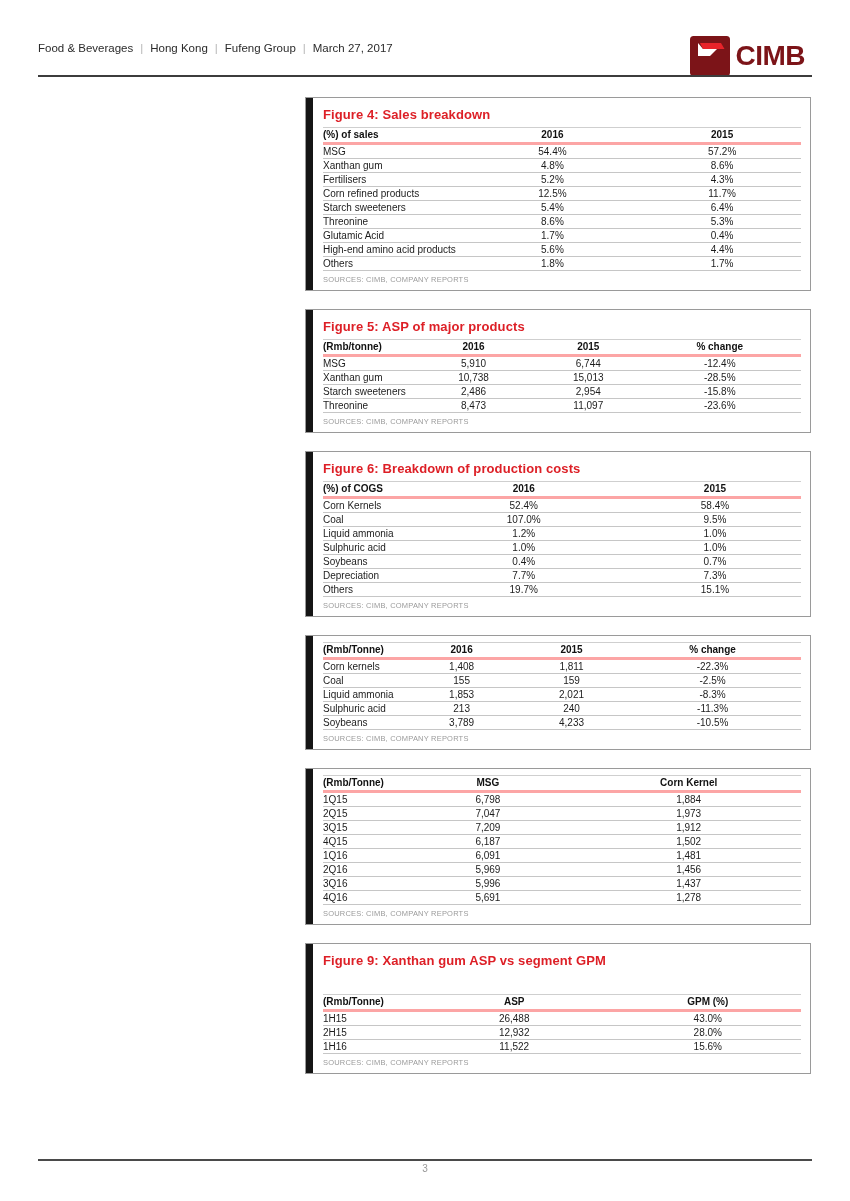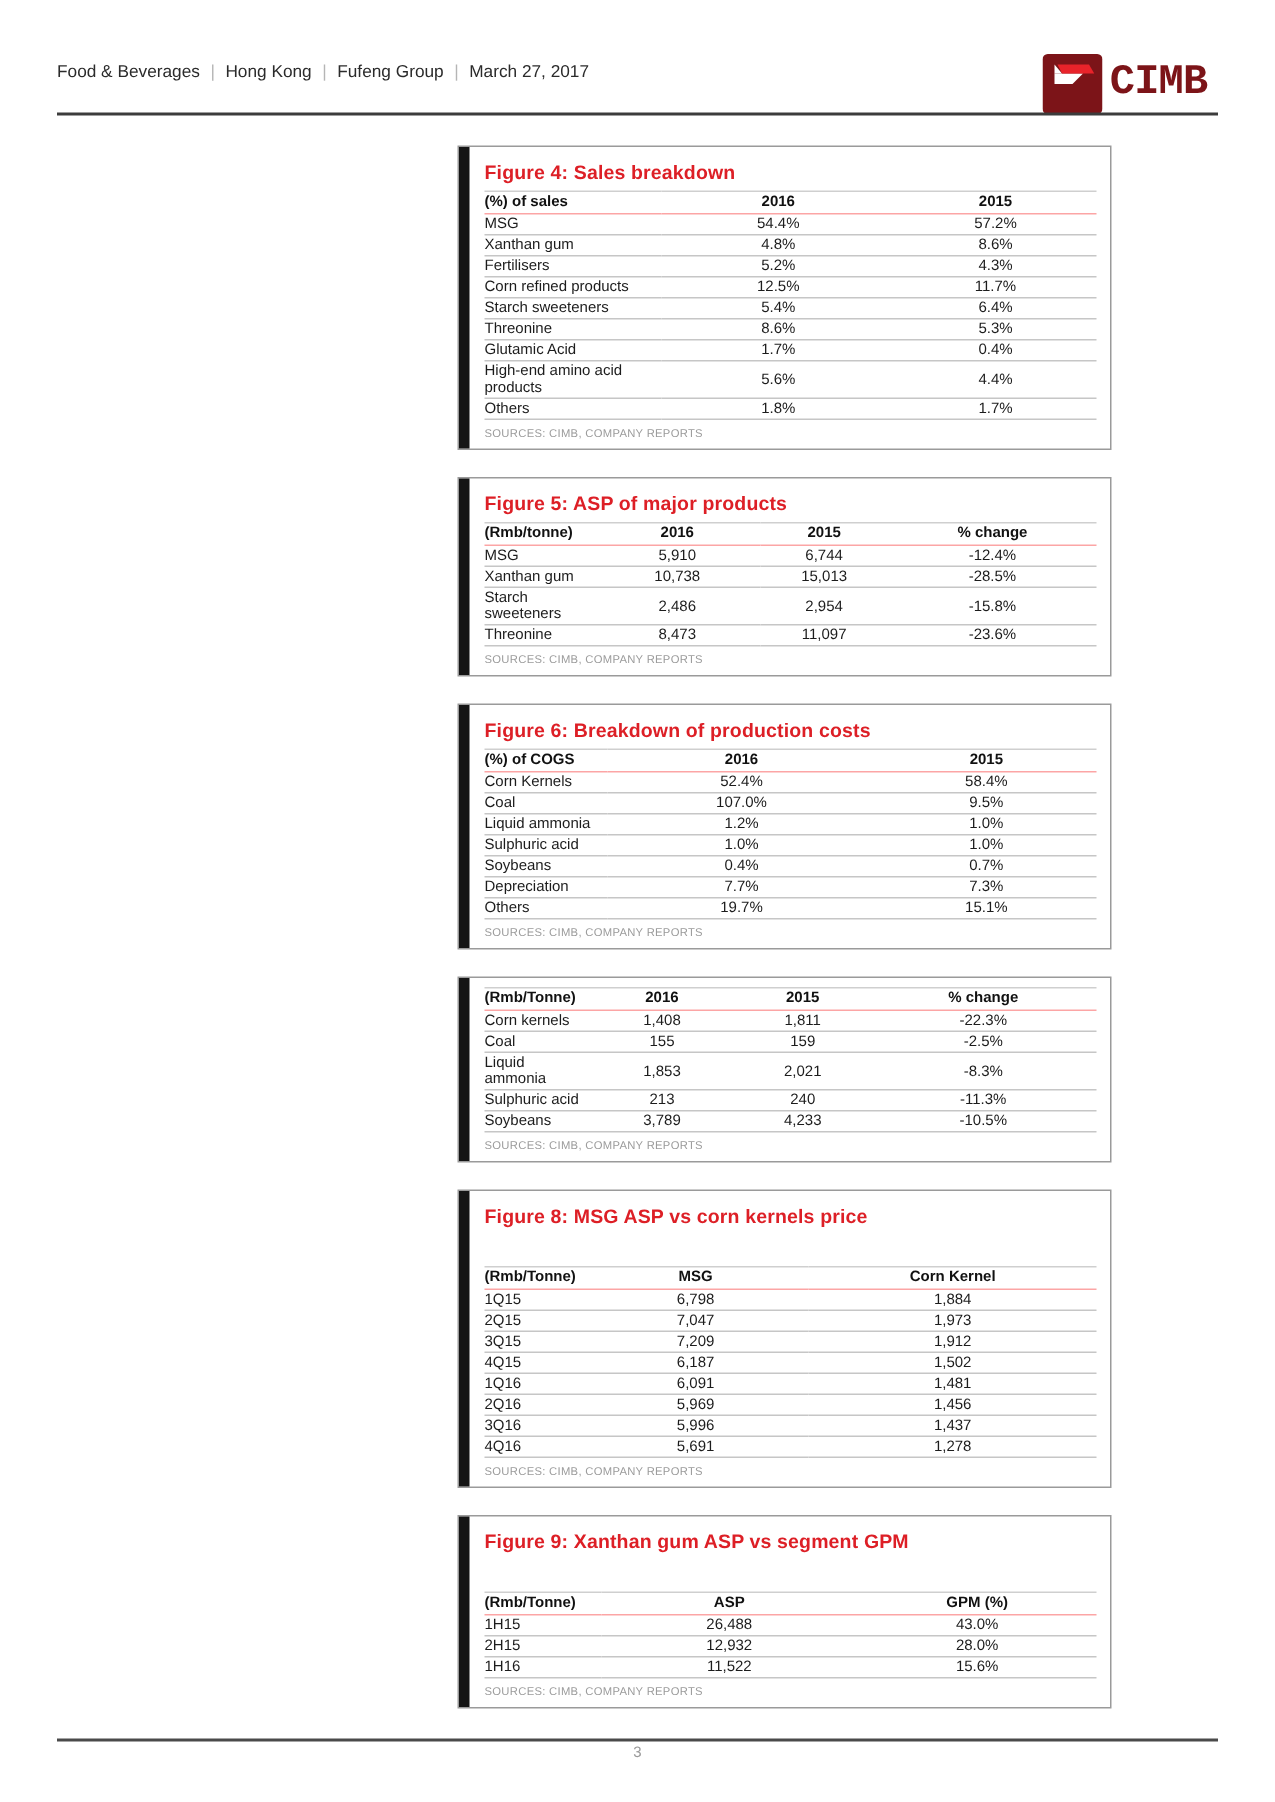--- a/index.html
+++ b/index.html
@@ -13,33 +13,33 @@
   }
 
   
   .report-header {
     position: absolute; top: 36px; left: 38px; right: 45px;
     display: flex; justify-content: space-between; align-items: flex-start;
   }
   .breadcrumb { font-size: 11.5px; color: #2b2b2b; padding-top: 6px; }
   .breadcrumb .seg { color: #2b2b2b; }
   .breadcrumb .sep { color: #b5b5b5; margin: 0 7px; }
-  .logo { display: flex; align-items: center; gap: 5px; font-family: Liberation Mono, monospace; }
+  .logo { display: flex; align-items: center; gap: 5px; }
   .logo-word {
     font-size: 28px; font-weight: bold; color: #7c1418;
     letter-spacing: -0.5px; line-height: 40px;
   }
   .header-rule {
     position: absolute; top: 75px; left: 38px; width: 774px;
     border-top: 2px solid #3c3c3c;
   }
 
   
   .figures-column {
-    position: absolute; top: 97px; left: 305px; width: 436px;
+    position: absolute; top: 97px; left: 305px; width: 506px;
   }
   .figure-box {
     position: relative;
     border: 1px solid #9a9a9a;
     background: #ffffff;
     padding: 6px 9px 3px 17px;
     margin-bottom: 18px;
   }
   .black-bar {
     position: absolute; left: 0; top: 0; bottom: 0; width: 7px;
@@ -51,21 +51,21 @@
   }
   .figure-box.title-gap .fig-title { margin-bottom: 26px; }
 
   table.fig-table {
     width: 100%; border-collapse: collapse; table-layout: fixed;
     font-size: 10px;
   }
   .fig-table th {
     font-weight: bold; color: #111;
     border-top: 1px solid #cfcfcf;
-    border-bottom: 1px solid #fca5a5;
+    border-bottom: 3px solid #fca5a5;
     padding: 1px 0 2px 0;
   }
   .fig-table td {
     border-bottom: 1px solid #c6c6c6;
     padding: 1px 0;
     color: #1c1c1c;
   }
   .fig-table .col-label { text-align: left; }
   .fig-table .col-num { text-align: center; }
   .source-note {
@@ -323,21 +323,20 @@
             <td class="col-num">4,233</td>
             <td class="col-num">-10.5%</td>
           </tr>
         </tbody>
     </table>
     <div class="source-note">SOURCES: CIMB, COMPANY REPORTS</div>
   </section>
 
   <section class="figure-box title-gap">
     <div class="black-bar"></div>
-    <h2 class="fig-title">Figure 8: MSG ASP vs corn kernels price</h2>
     <table class="fig-table">
       <colgroup>
           <col style="width: 16%;">
           <col style="width: 37%;">
           <col style="width: 47%;">
         </colgroup>
       <thead>
           <tr>
             <th class="col-label">(Rmb/Tonne)</th>
             <th class="col-num">MSG</th>

